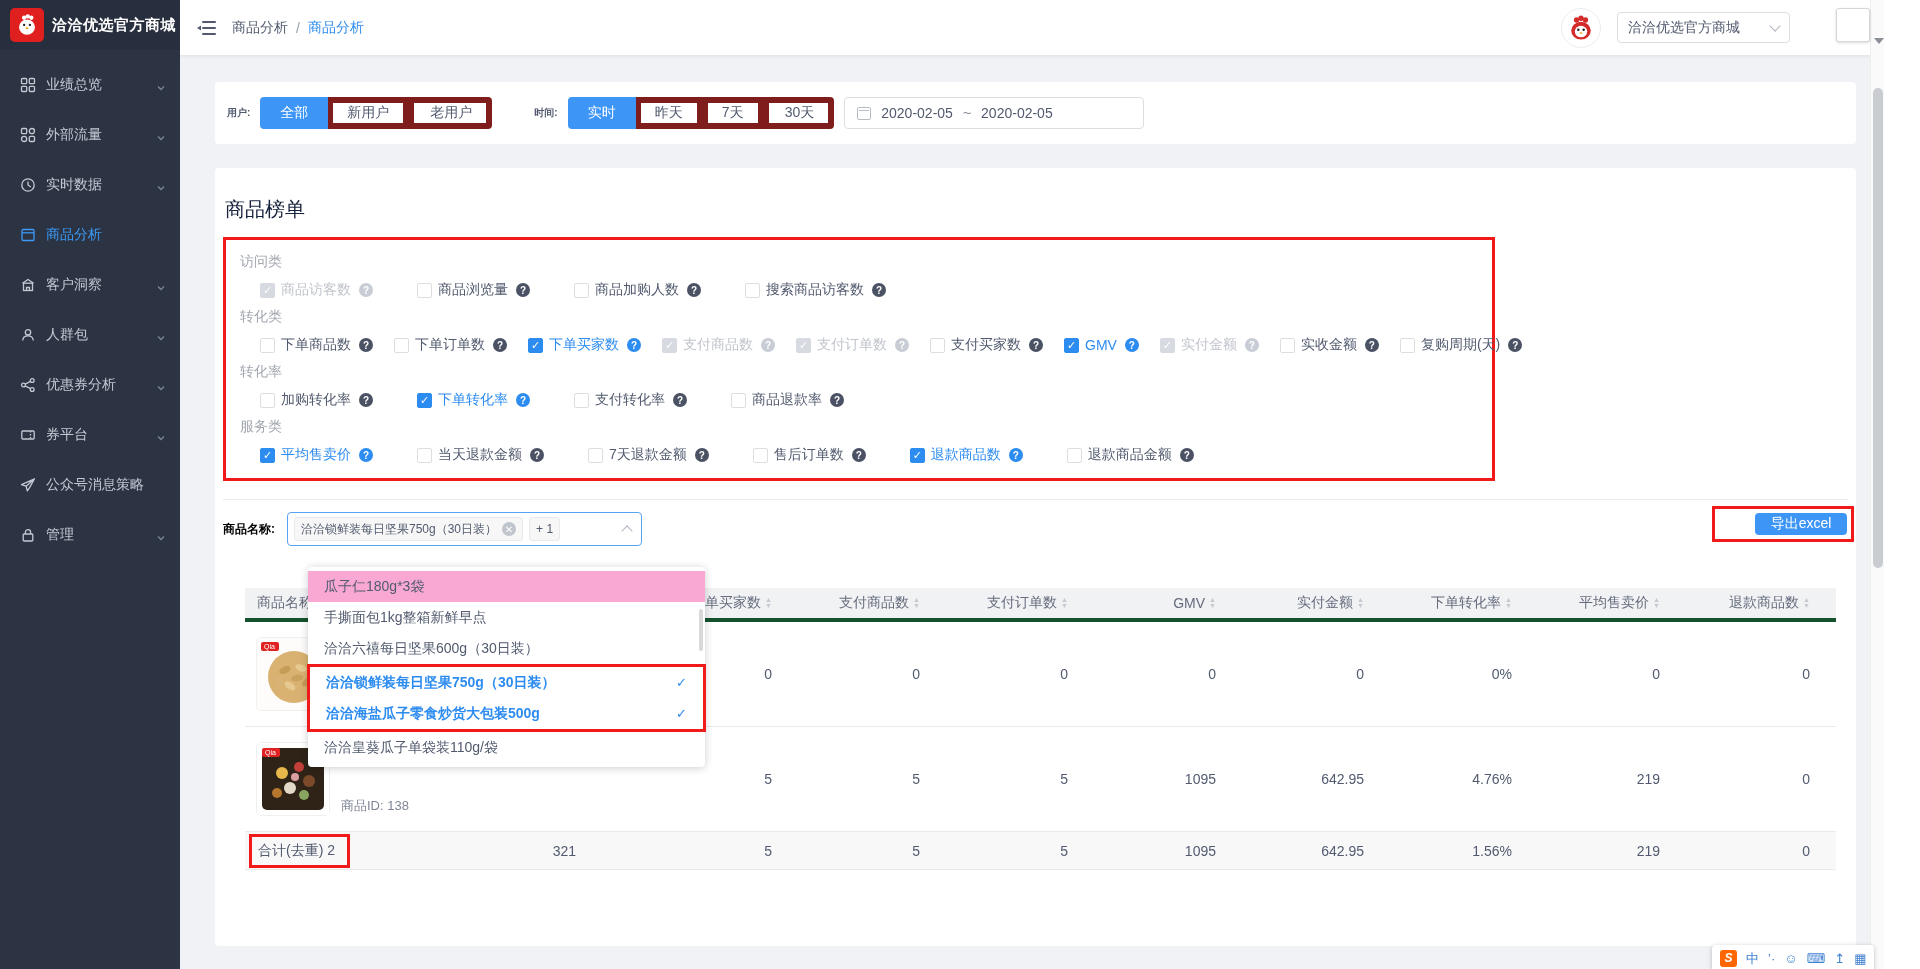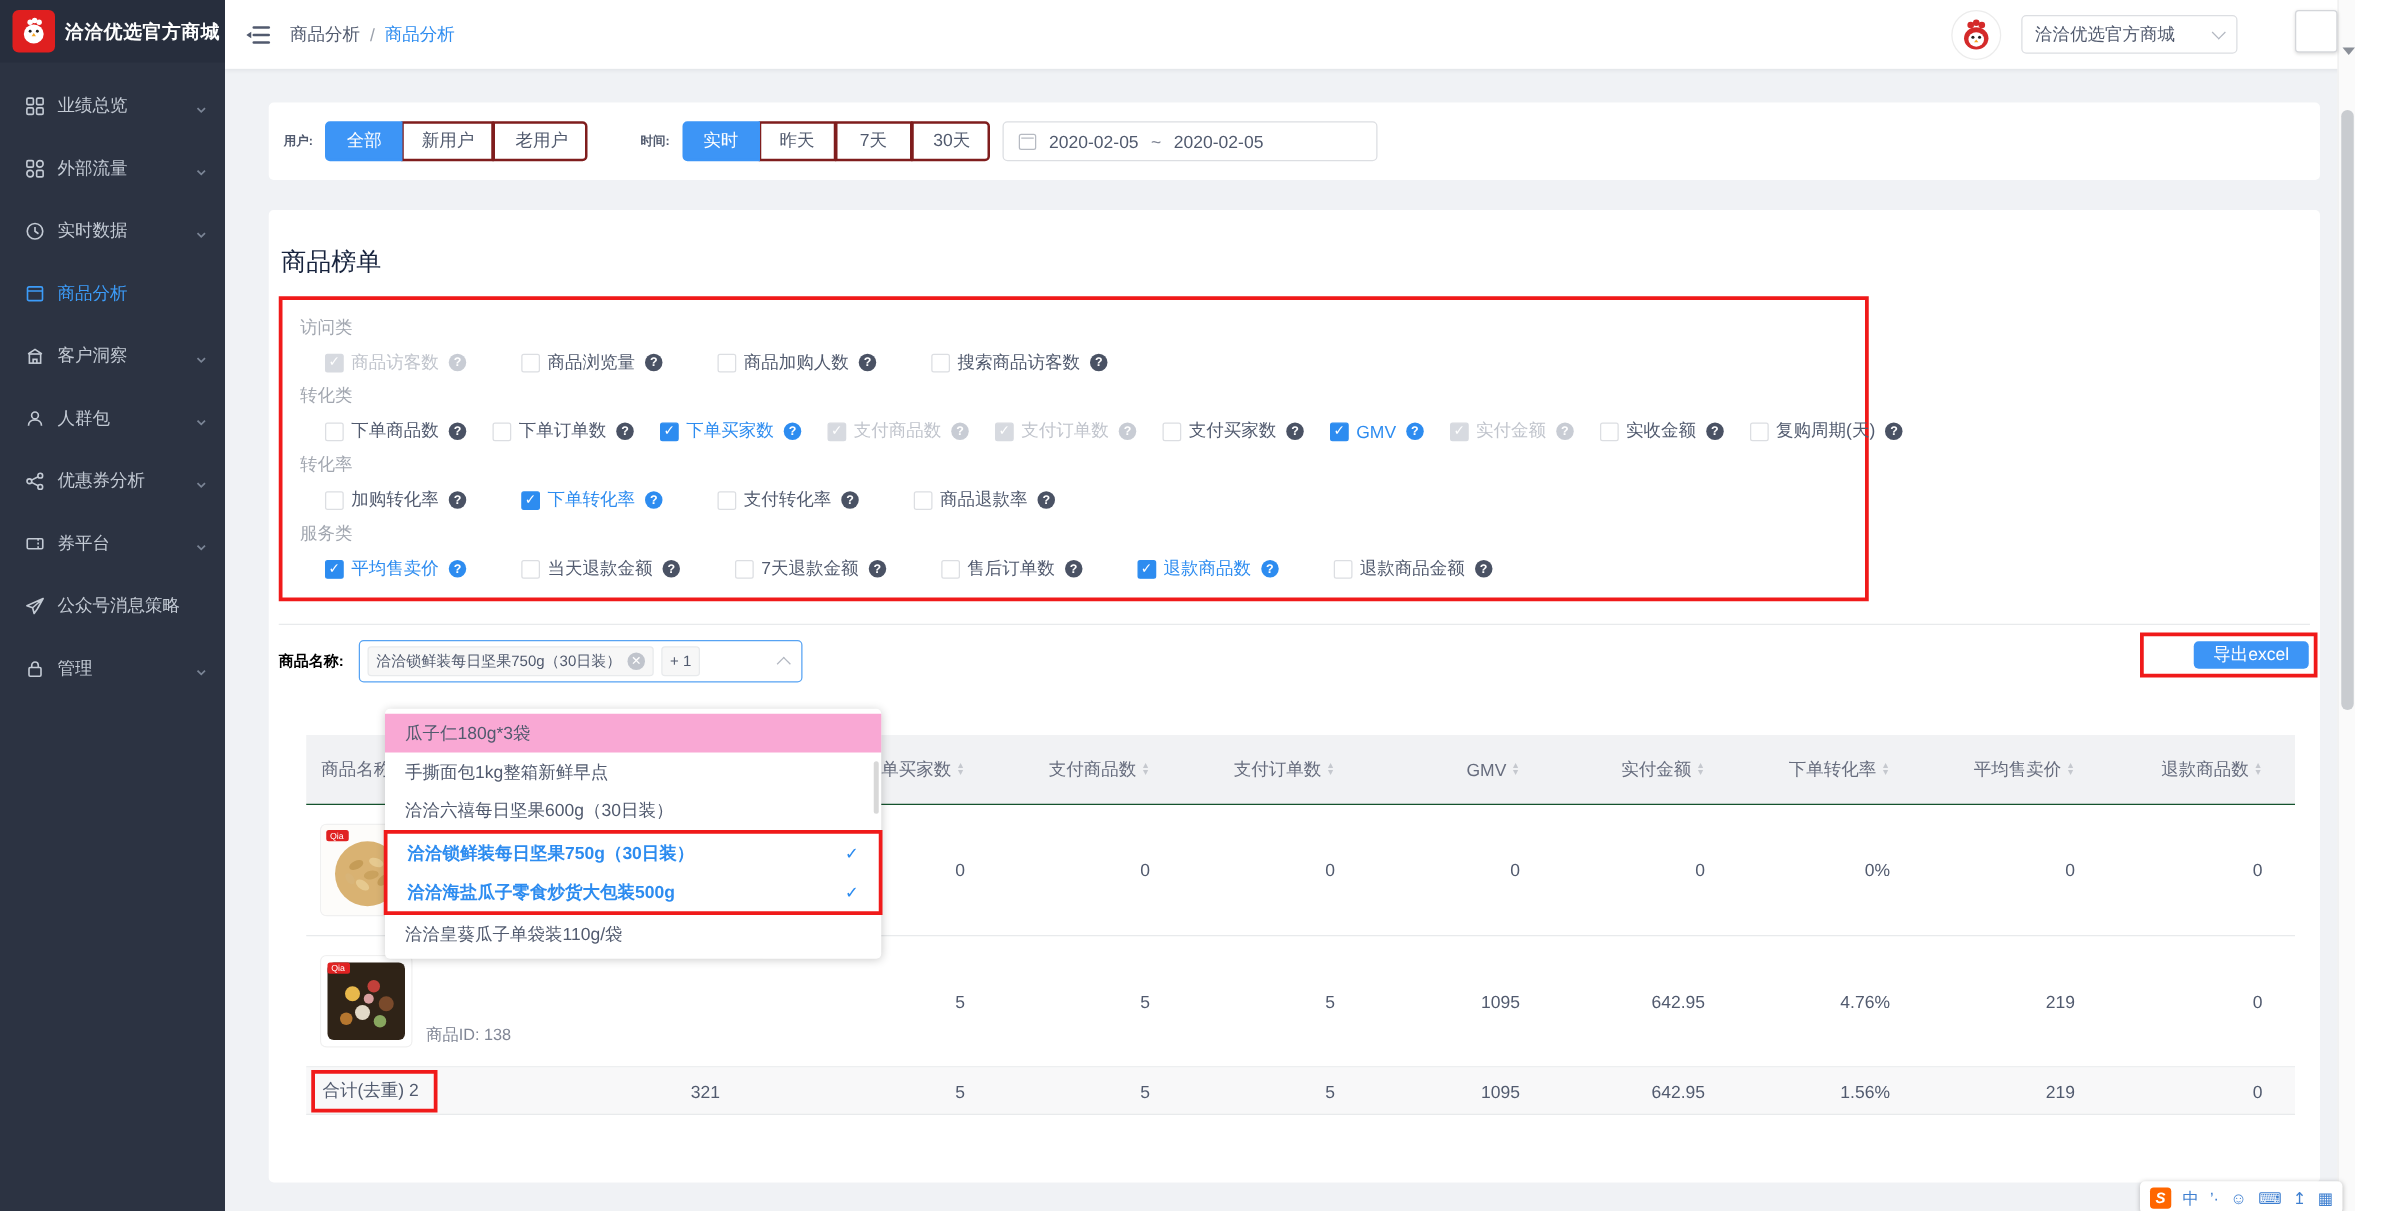--- a/index.html
+++ b/index.html
@@ -34,21 +34,21 @@
   .chev { width:8px; height:8px; border-right:1.5px solid #b2b7c1; border-bottom:1.5px solid #b2b7c1; transform:rotate(45deg); margin-top:-4px; }
   .widget-box { position:absolute; left:1836px; top:8px; width:34px; height:34px; background:#fff; border:1px solid #d4d6da; border-radius:3px; box-shadow:0 1px 3px rgba(0,0,0,.15); z-index:40; cursor:pointer; }
   .widget-caret { position:absolute; left:1874px; top:38px; width:0; height:0; border-left:5px solid transparent; border-right:5px solid transparent; border-top:6px solid #8a8f98; z-index:40; cursor:pointer; }
 
   
   .content { position:absolute; left:0; top:55px; right:0; bottom:0; background:#f0f2f5; }
   .card { position:absolute; background:#fff; border-radius:4px; }
   .filter-card { left:35px; top:27px; width:1641px; height:62px; display:flex; align-items:center; padding-left:12px; }
   .f-label { font-size:10px; color:#515a6e; font-weight:bold; margin-right:10px; }
   .seg { display:flex; }
-  .seg-btn { min-width:62px; height:32px; padding:0 14px; border:2px solid #7f1d1d; background:#fff; color:#515a6e; font-size:14px; display:flex; align-items:center; justify-content:center; cursor:pointer; margin-left:-1px; }
+  .seg-btn { min-width:62px; height:32px; padding:0 14px; border:6px solid #7f1d1d; background:#fff; color:#515a6e; font-size:14px; display:flex; align-items:center; justify-content:center; cursor:pointer; margin-left:-1px; }
   .seg-btn:first-child { border-radius:4px 0 0 4px; margin-left:0; }
   .seg-btn:last-child { border-radius:0 4px 4px 0;padding-left:16px; }
   .seg-btn.on { background:#3d95f6; border-color:#3d95f6; color:#fff; z-index:1; }
   .time-group { margin-left:42px; }
   .date-box { margin-left:10px; width:300px; height:32px; border:1px solid #dcdee2; border-radius:4px; background:#fff; display:flex; align-items:center; padding:0 12px; gap:10px; font-size:14px; color:#515a6e; cursor:pointer; }
   .cal-icon { width:14px; height:13px; border:1.4px solid #b6bac2; border-radius:2px; position:relative; }
   .cal-icon:before { content:""; position:absolute; left:1px; right:1px; top:2px; border-top:1.4px solid #b6bac2; }
   .date-val { flex:0 0 auto; }
   .date-sep { color:#808695; }
 
@@ -78,21 +78,21 @@
   .mselect { margin-left:12px; width:355px; height:34px; border:1px solid #57a3f3; border-radius:4px; background:#fff; display:flex; align-items:center; padding:0 10px 0 6px; gap:6px; cursor:pointer; }
   .tag { background:#f7f7f7; border:1px solid #e8eaec; border-radius:3px; height:24px; display:flex; align-items:center; padding:0 6px; font-size:12px; color:#515a6e; gap:5px; white-space:nowrap; }
   .tag-x { width:14px; height:14px; border-radius:50%; background:#c0c4cc; color:#fff; font-size:10px; display:flex; align-items:center; justify-content:center; cursor:pointer; }
   .sel-arrow { margin-left:auto; width:8px; height:8px; border-left:1.5px solid #b2b7c1; border-top:1.5px solid #b2b7c1; transform:rotate(45deg); margin-top:4px; }
   .export-wrap { position:absolute; right:-8px; top:-6px; border:3px solid #f01a1a; padding:4px; }
   .export-btn { width:92px; height:22px; background:#3d95f6; border:none; border-radius:4px; color:#fff; font-size:14px; cursor:pointer; font-family:inherit;margin-left:36px; }
 
   
   .tbl { margin:42px 0 0 30px; width:1591px; font-size:14px; color:#515a6e; }
   .trow { display:grid; grid-template-columns:180px 177px 196px 148px 148px 148px 148px 148px 148px 150px; align-items:center; }
-  .t-head { height:56px; background:#f1f2f4; border-bottom:1px solid #14532d; color:#666c7d; }
+  .t-head { height:34px; background:#f1f2f4; border-bottom:4px solid #14532d; color:#666c7d; }
   .th { display:flex; align-items:center; }
   .th.num { justify-content:flex-end; padding-right:26px; }
   .th.name { padding-left:12px; }
   .sort { display:inline-flex; flex-direction:column; margin-left:4px; line-height:0; }
   .sort span { font-size:7px; color:#c5c8ce; line-height:6px; cursor:pointer; }
   .t-body .trow { height:105px; border-bottom:1px solid #e8eaec; }
   .td.num { text-align:right; padding-right:26px; }
   .prod-cell { display:flex; align-items:center; height:100%; padding-left:12px; gap:12px; }
   .prod-img { width:72px; height:72px; border-radius:4px; overflow:hidden; flex:0 0 auto; box-shadow:0 0 0 1px #f0f0f0; }
   .prod-meta { display:flex; flex-direction:column; justify-content:flex-end; height:100%; padding-bottom:16px; font-size:13px; color:#808695; white-space:nowrap; }

